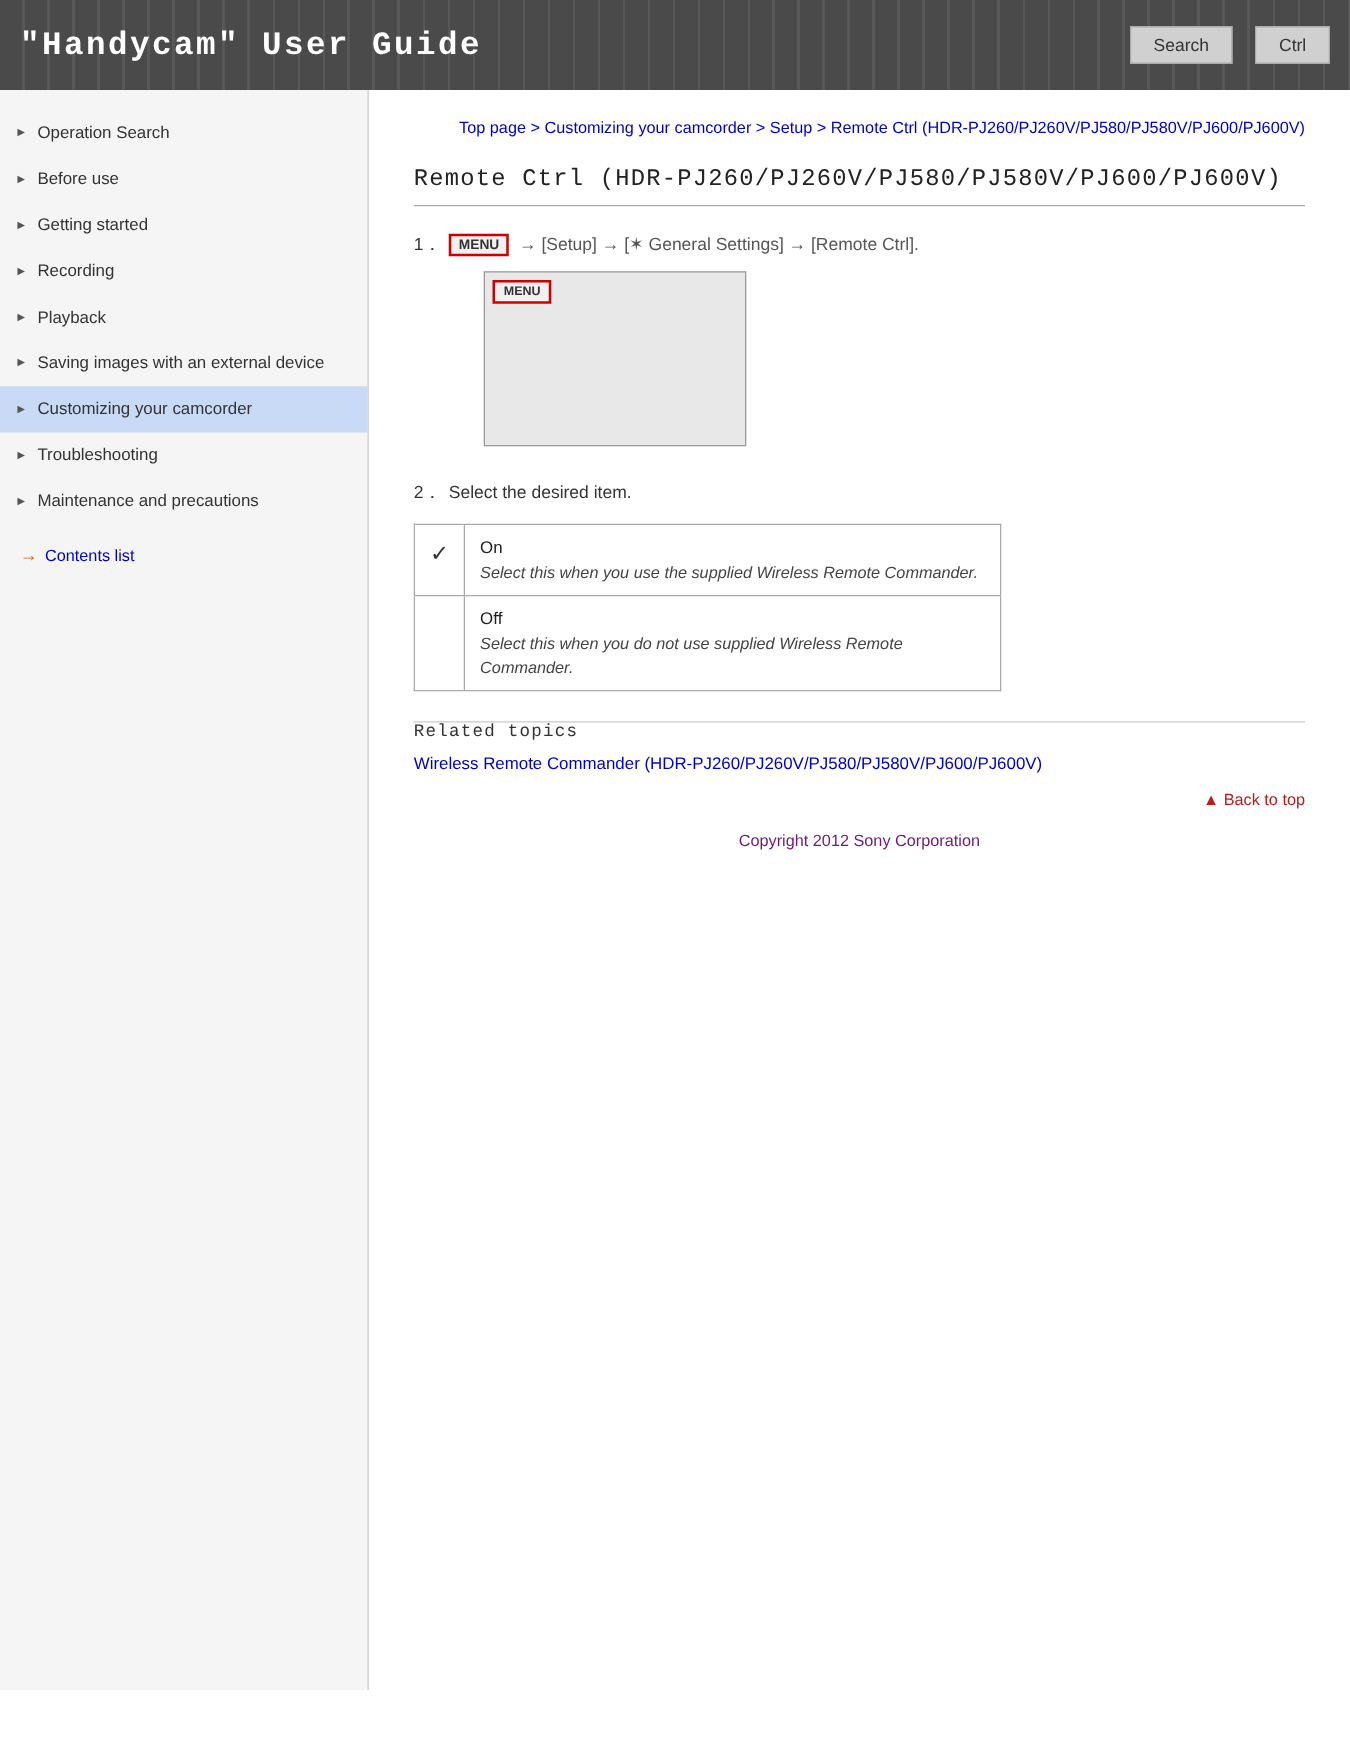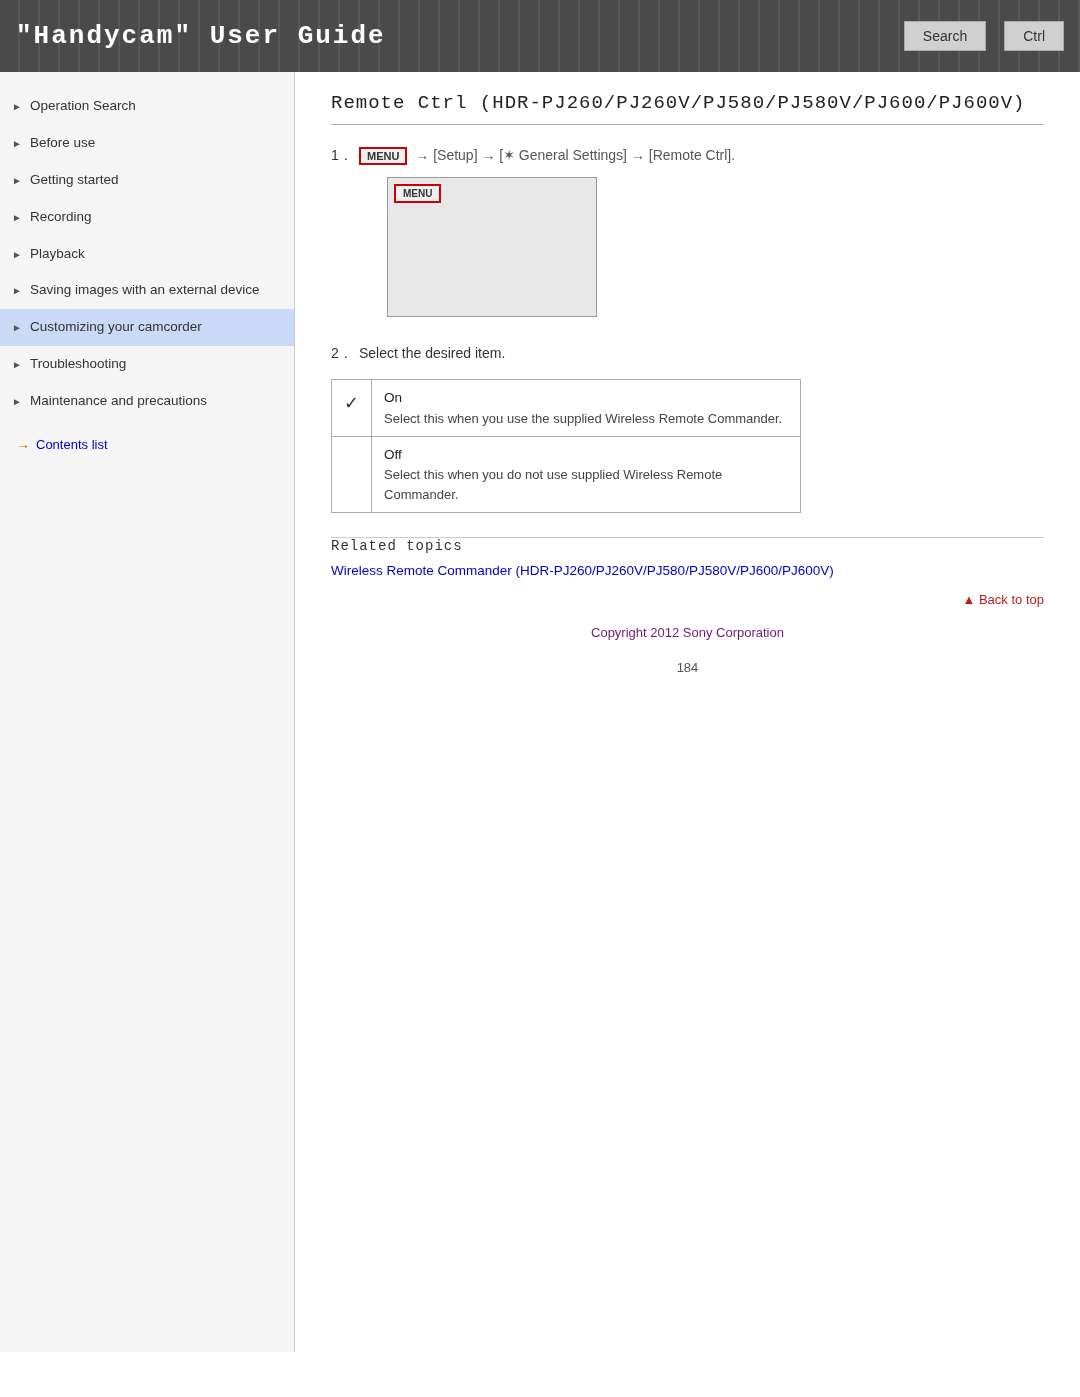--- a/index.html
+++ b/index.html
@@ -199,21 +199,21 @@
     .options-table tr:last-child td { border-bottom: none; }
     .options-table .check-cell {
       width: 32px;
       text-align: center;
       font-size: 18px;
       vertical-align: top;
       padding-top: 10px;
       border-right: 1px solid #aaa;
     }
     .option-name { font-weight: normal; color: #222; }
-    .option-desc { color: #444; font-size: 13px; }
+    .option-desc { color: #444; font-size: 13px; font-style: italic; }
 
     
     .related-section {
       border-top: 1px solid #ccc;
       margin-top: 24px;
       padding-top: 0;
     }
     .related-title {
       font-size: 14px;
       font-family: 'Courier New', Courier, monospace;
@@ -315,20 +315,23 @@
     </div>
 
     <a class="contents-list-link">
       <span class="arrow-right">→</span>
       <span>Contents list</span>
     </a>
   </nav>
 
   <main class="content">
 
+    <div class="breadcrumb">
+      <span>Top page &gt; Customizing your camcorder &gt; Setup &gt; Remote Ctrl (HDR-PJ260/PJ260V/PJ580/PJ580V/PJ600/PJ600V)</span>
+    </div>
 
     <h1 class="page-title">Remote Ctrl (HDR-PJ260/PJ260V/PJ580/PJ580V/PJ600/PJ600V)</h1>
 
     <div class="step">
       <span class="step-num">1．</span>
       <div class="step-content">
         <span>
           <span class="menu-btn-inline">MENU</span>
           <span class="arrow-text"> → [Setup] → [✶ General Settings] → [Remote Ctrl].</span>
         </span>
@@ -371,16 +374,15 @@
     </div>
 
     <div class="back-to-top-row">
       <a class="back-to-top">▲ Back to top</a>
     </div>
 
     <div class="footer">
       <span>Copyright 2012 Sony Corporation</span>
     </div>
 
-    <div class="page-number">184</div>
 
   </main>
 </div>
 
 </body></html>

